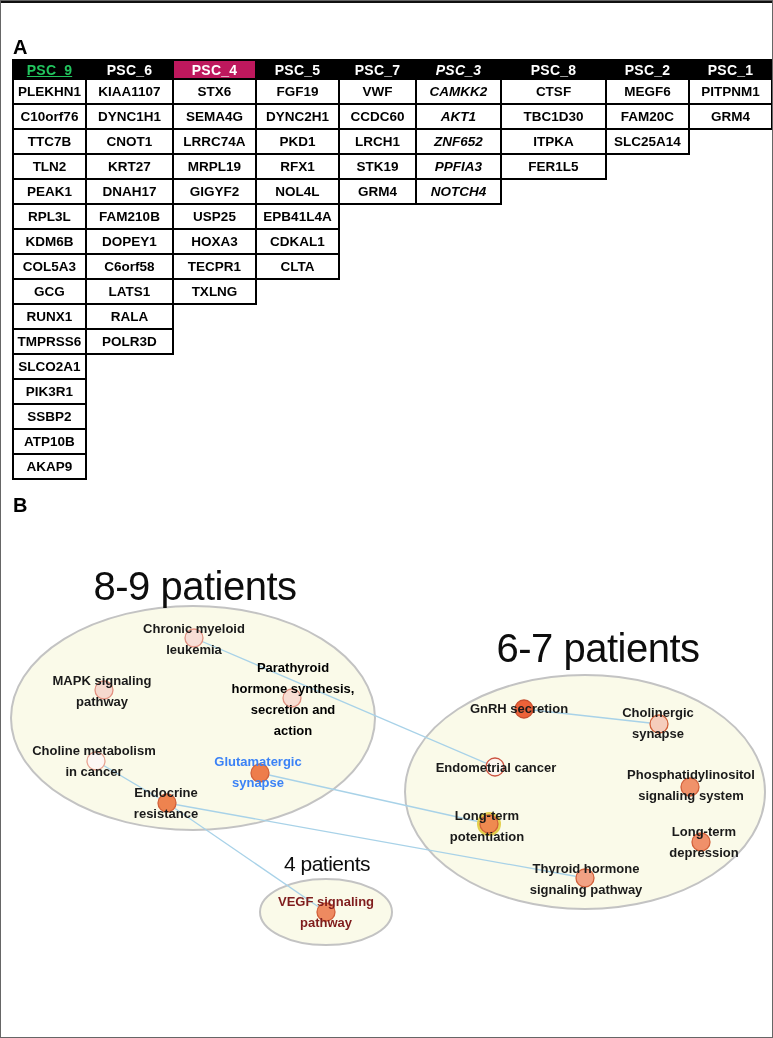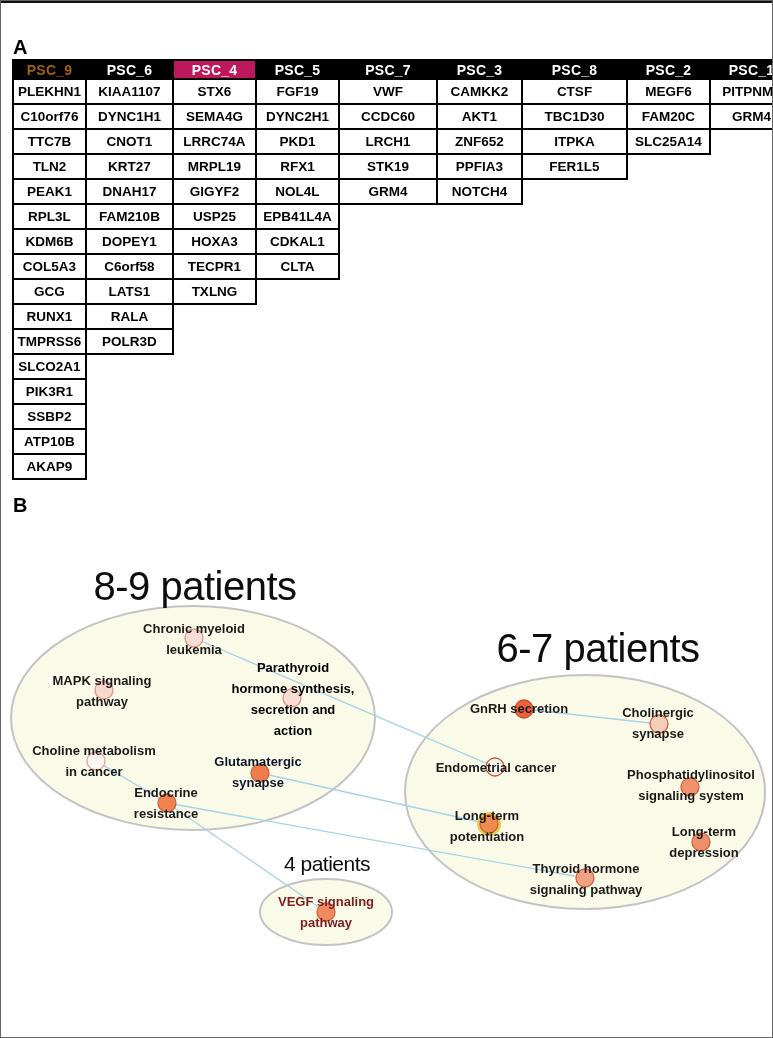--- a/index.html
+++ b/index.html
@@ -18,22 +18,22 @@
   
   .psc-table{
     position:absolute;left:11px;top:58px;display:flex;align-items:flex-start;
   }
   .psc-col{display:flex;flex-direction:column;box-sizing:border-box;}
   .psc-col + .psc-col{margin-left:-2px;}
   .psc-col:nth-child(1){width:75px;}
   .psc-col:nth-child(2){width:89px;}
   .psc-col:nth-child(3){width:85px;}
   .psc-col:nth-child(4){width:85px;}
-  .psc-col:nth-child(5){width:100px;}
-  .psc-col:nth-child(6){width:87px;}
+  .psc-col:nth-child(5){width:79px;}
+  .psc-col:nth-child(6){width:87px;font-style:italic;}
   .psc-col:nth-child(7){width:107px;}
   .psc-col:nth-child(8){width:85px;}
   .psc-col:nth-child(9){width:85px;justify-content:flex-end;}
   .psc-header{
     height:21px;box-sizing:border-box;border:2px solid #000;
     display:flex;align-items:center;justify-content:center;
     font-weight:bold;font-size:14px;letter-spacing:0.2px;
   }
   .psc-cell{
     height:25px;box-sizing:border-box;border:2px solid #000;border-top:none;
@@ -57,21 +57,21 @@
 </style>
 </head>
 <body>
 
 <div class="page">
 
   <div class="panel-label" id="label-a">A</div>
 
   <div class="psc-table">
       <div class="psc-col">
-        <div class="psc-header" style="background: rgb(0, 0, 0); color: #a16207;">PSC_9</div>
+        <div class="psc-header" style="background: rgb(0, 0, 0); color: #22c55e; text-decoration: underline;">PSC_9</div>
         <div class="psc-cell">PLEKHN1</div>
         <div class="psc-cell">C10orf76</div>
         <div class="psc-cell">TTC7B</div>
         <div class="psc-cell">TLN2</div>
         <div class="psc-cell">PEAK1</div>
         <div class="psc-cell">RPL3L</div>
         <div class="psc-cell">KDM6B</div>
         <div class="psc-cell">COL5A3</div>
         <div class="psc-cell">GCG</div>
         <div class="psc-cell">RUNX1</div>
@@ -192,21 +192,21 @@
     <div class="node-label" style="left: 193px; top: 638px; color: rgb(26, 26, 26);">Chronic myeloid
 leukemia</div>
     <div class="node-label" style="left: 101px; top: 690px; color: rgb(26, 26, 26);">MAPK signaling
 pathway</div>
     <div class="node-label" style="left: 292px; top: 698px; color: #000000;">Parathyroid
 hormone synthesis,
 secretion and
 action</div>
     <div class="node-label" style="left: 93px; top: 760px; color: rgb(26, 26, 26);">Choline metabolism
 in cancer</div>
-    <div class="node-label" style="left: 257px; top: 771px; color: #0f172a;">Glutamatergic
+    <div class="node-label" style="left: 257px; top: 771px; color: #3b82f6;">Glutamatergic
 synapse</div>
     <div class="node-label" style="left: 165px; top: 802px; color: rgb(26, 26, 26);">Endocrine
 resistance</div>
     <div class="node-label" style="left: 518px; top: 707px; color: rgb(26, 26, 26);">GnRH secretion</div>
     <div class="node-label" style="left: 657px; top: 722px; color: rgb(26, 26, 26);">Cholinergic synapse</div>
     <div class="node-label" style="left: 495px; top: 766px; color: rgb(26, 26, 26);">Endometrial cancer</div>
     <div class="node-label" style="left: 690px; top: 784px; color: rgb(26, 26, 26);">Phosphatidylinositol
 signaling system</div>
     <div class="node-label" style="left: 486px; top: 825px; color: rgb(26, 26, 26);">Long-term
 potentiation</div>

